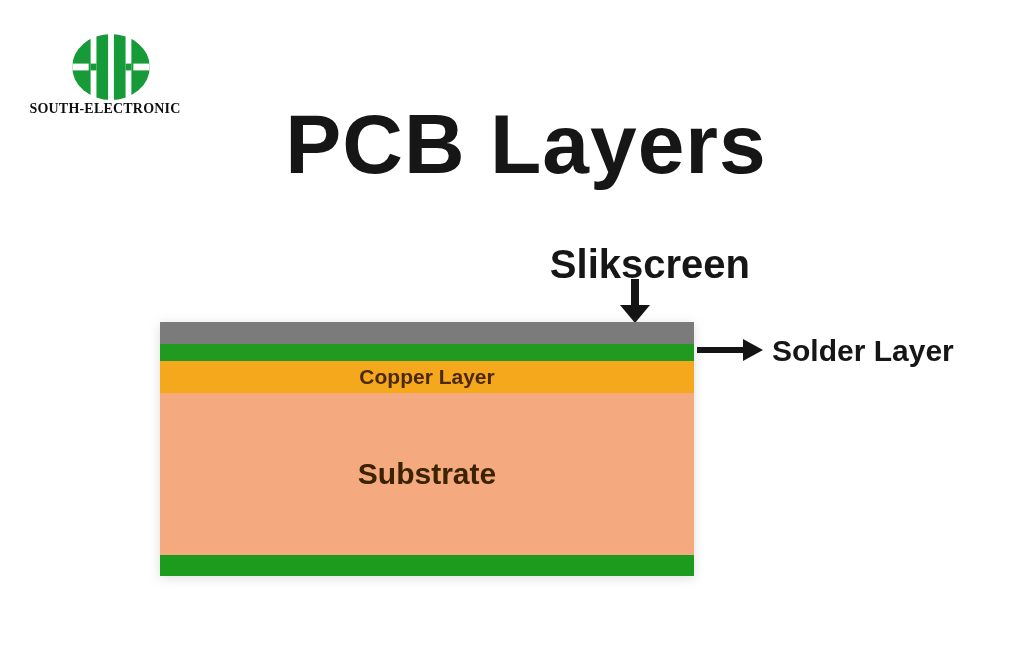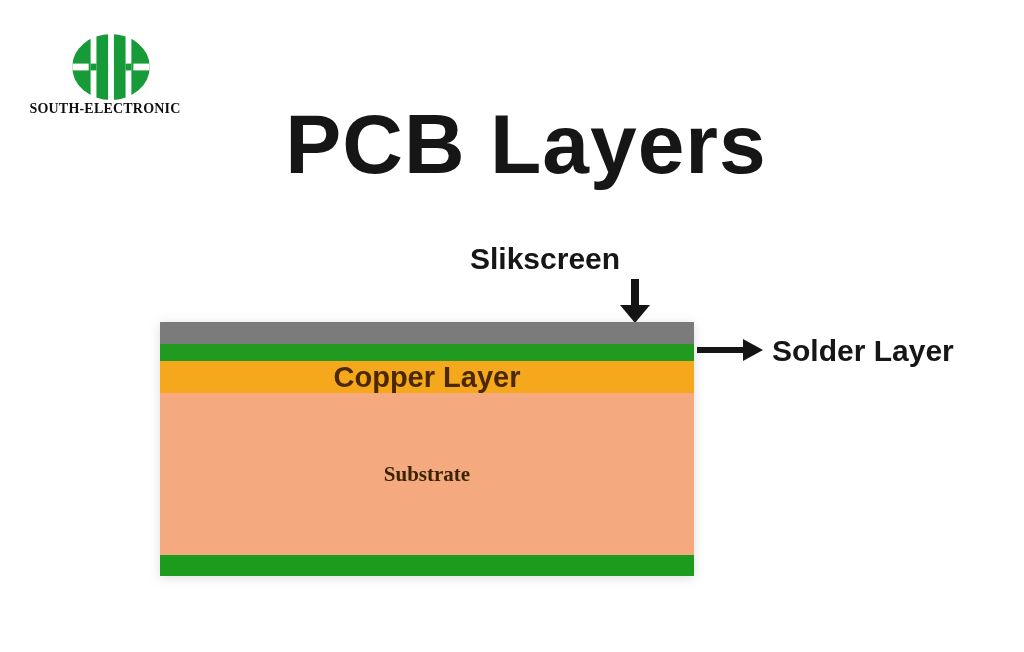--- a/index.html
+++ b/index.html
@@ -33,22 +33,22 @@
     font-size: 84px;
     font-weight: bold;
     letter-spacing: 1px;
     line-height: 1.05;
     color: #161616;
   }
 
   
   #silkscreen-label {
     left: 470px; top: 242px; width: 280px;
-    text-align: left;
-    font-size: 30px; font-weight: bold; color: #161616;
+    text-align: right;
+    font-size: 40px; font-weight: bold; color: #161616;
   }
   #solder-mask-label {
     left: 772px; top: 334px;
     font-size: 30px; font-weight: bold; color: #161616;
     white-space: nowrap;
   }
 
   
   #silkscreen-arrow { left: 620px; top: 279px; width: 30px; height: 44px; }
   #solder-mask-arrow { left: 697px; top: 336px; width: 66px; height: 28px; }
@@ -58,22 +58,22 @@
     left: 160px; top: 322px; width: 534px;
     display: flex; flex-direction: column;
     box-shadow: 0 2px 10px rgba(120,120,120,0.25);
   }
   .layer {
     width: 100%;
     display: flex; align-items: center; justify-content: center;
     font-weight: bold;
   }
   .layer-label { font-weight: bold; }
-  #copper-layer .layer-label { font-size: 29px; }
-  #substrate-layer .layer-label { font-size: 21px; font-family: Liberation Serif, serif; }
+  #copper-layer .layer-label { font-size: 21px; }
+  #substrate-layer .layer-label { font-size: 30px; }
 </style>
 </head>
 <body>
 
 <div class="abs" id="brand-logo">
   <svg width="80" height="66" viewBox="0 0 80 68" aria-hidden="true">
     <defs>
       <clipPath id="logo-clip">
           <ellipse cx="40" cy="34" rx="40" ry="34"></ellipse>
         </clipPath>

